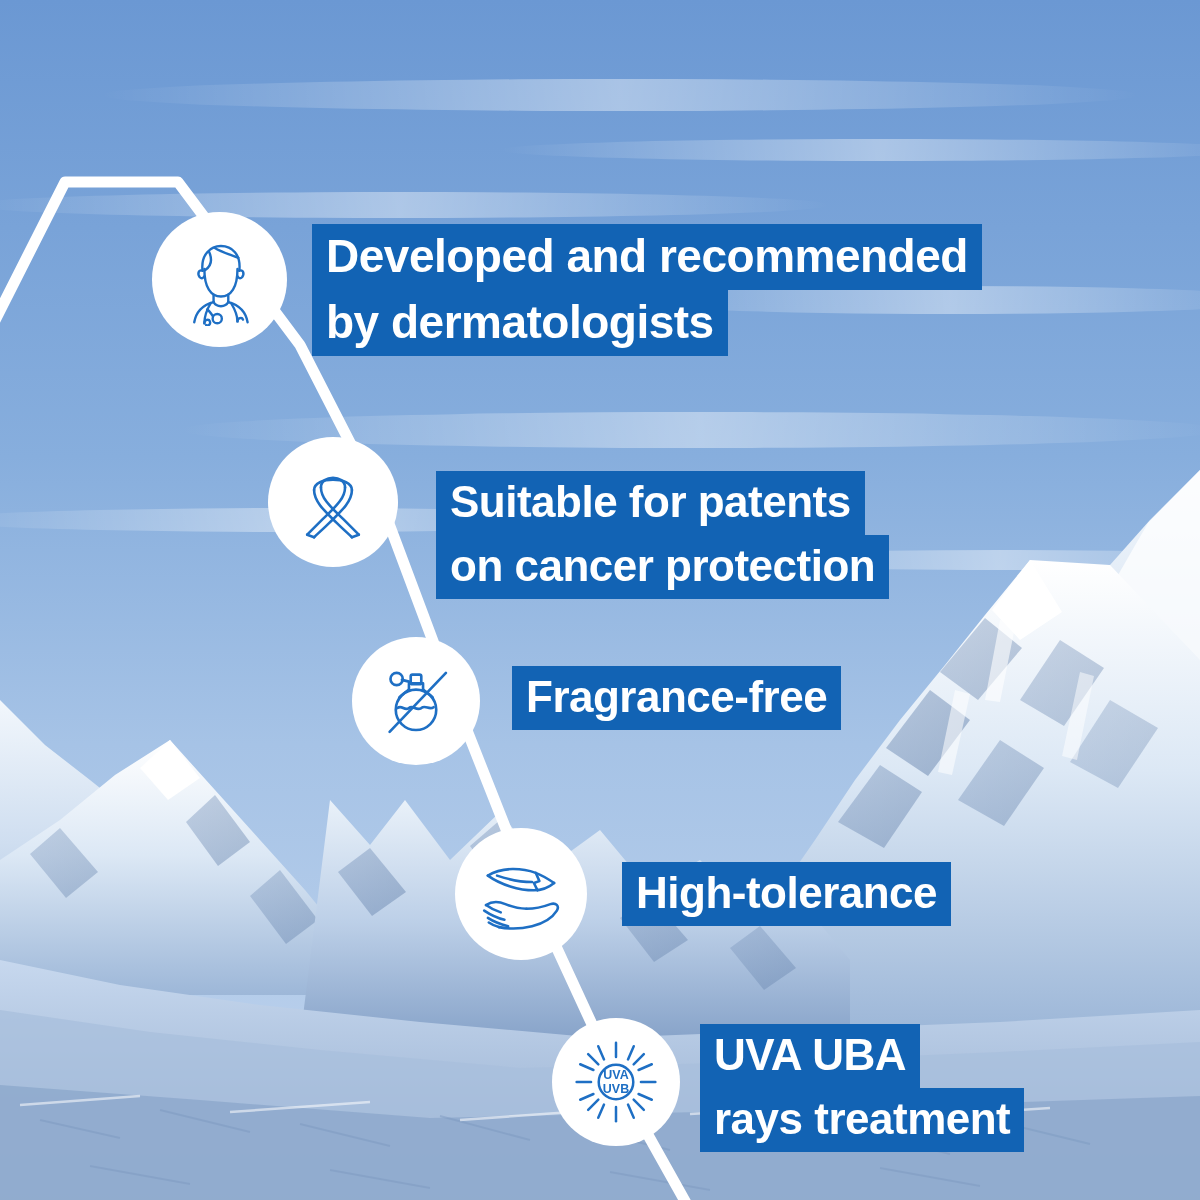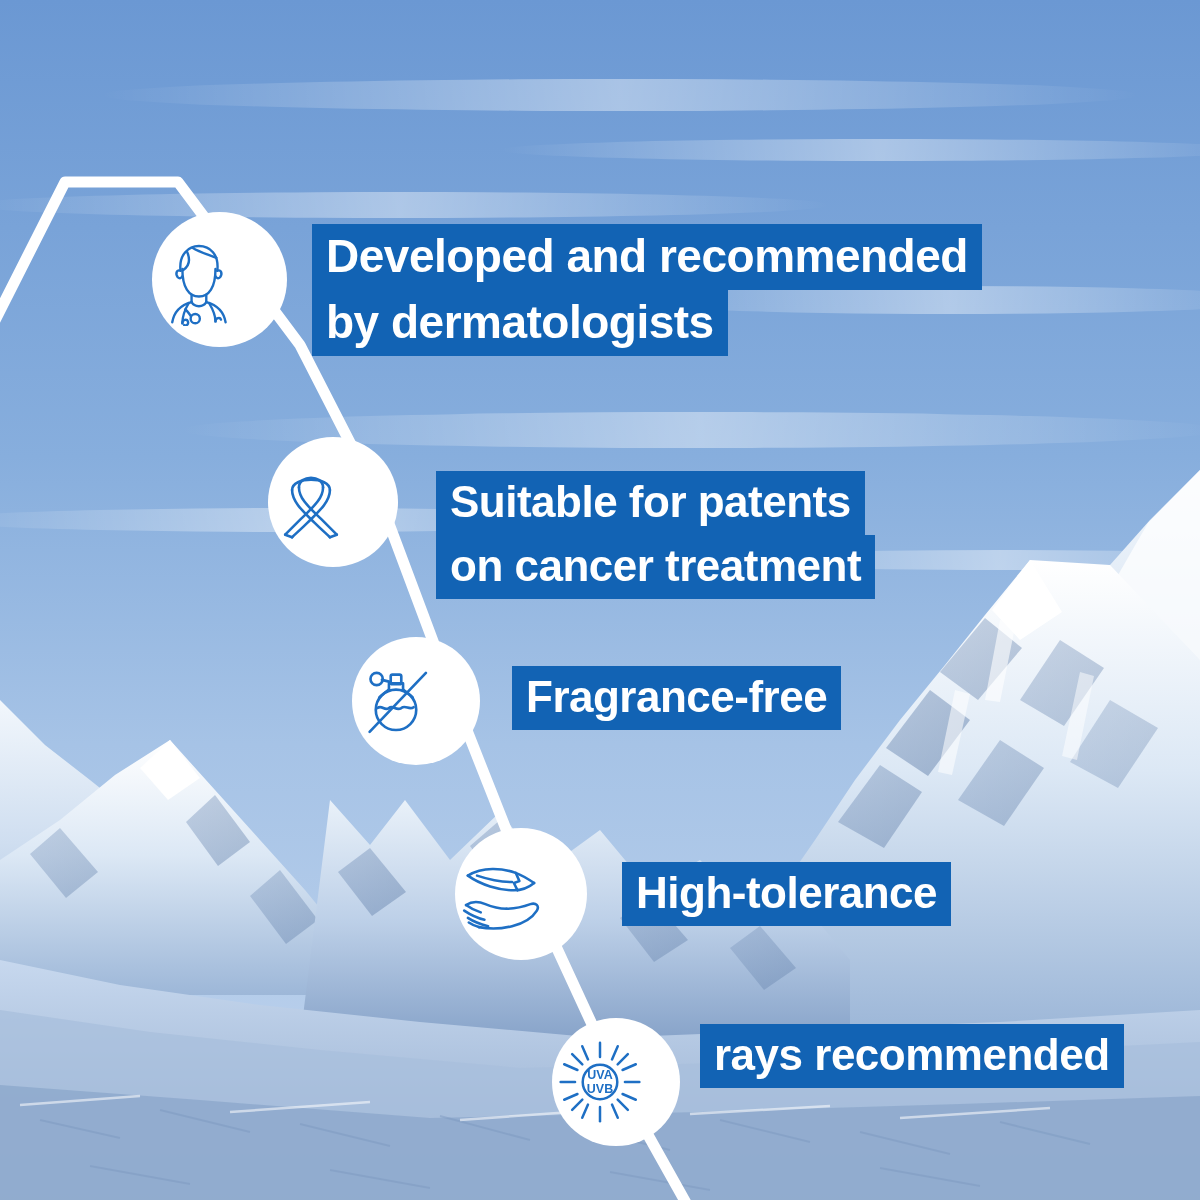--- a/index.html
+++ b/index.html
@@ -31,21 +31,21 @@
     pointer-events:none;
   }
 
   
   .icon-bubble {
     position:absolute;
     border-radius:50%;
     background:#ffffff;
     display:flex;
     align-items:center;
-    justify-content:flex-start;
+    justify-content:center;
   }
   .icon-bubble svg { display:block; }
 
   
   .banner {
     position:absolute;
     display:flex;
     flex-direction:column;
     align-items:flex-start;
   }
@@ -261,21 +261,21 @@
         <path d="M72,36 C72,50 58,62 46,74 C38,82 32,87 28,91"></path>
         <path d="M20,88 L28,91"></path>
 
         <path d="M28,36 C28,20 72,20 72,36"></path>
       </g>
     </svg>
   </div>
 
   <div class="banner size-md" style="left:428px; top:471px;margin-left:8px;">
     <span class="banner-line">Suitable for patents</span>
-    <span class="banner-line">on cancer treatment</span>
+    <span class="banner-line">on cancer protection</span>
   </div>
 
   <div class="icon-bubble" style="left:352px; top:637px; width:128px; height:128px;">
     <svg width="88" height="88" viewBox="0 0 100 100">
       <g fill="none" stroke="#1e6fc4" stroke-width="3" stroke-linecap="round" stroke-linejoin="round">
 
         <circle cx="50" cy="60" r="23"></circle>
 
         <path d="M29,58 C34,54 37,62 42,58 C47,54 50,62 56,58 C61,54 65,61 70,57"></path>
 
@@ -344,16 +344,17 @@
           <path d="M26.5,37.5 L12.7,31.5"></path>
           <path d="M73.5,62.5 L87.3,68.5"></path>
         </g>
       </g>
       <text x="50" y="47" text-anchor="middle" fill="#1e6fc4" font-family="Liberation Sans, sans-serif" font-size="13" font-weight="bold">UVA</text>
       <text x="50" y="61" text-anchor="middle" fill="#1e6fc4" font-family="Liberation Sans, sans-serif" font-size="13" font-weight="bold">UVB</text>
     </svg>
   </div>
 
   <div class="banner size-md" style="left:700px; top:1024px;">
-    <span class="banner-line">rays recommended</span>
+    <span class="banner-line">UVA UBA</span>
+    <span class="banner-line">rays treatment</span>
   </div>
 
 </div>
 
 </body></html>

